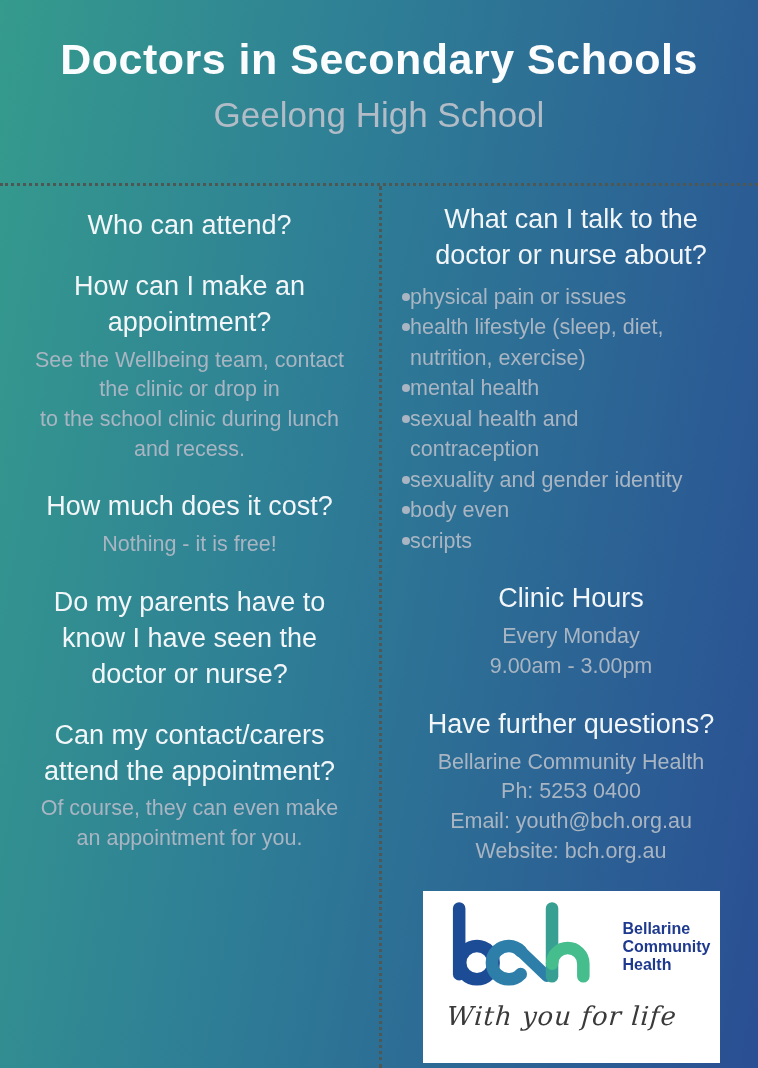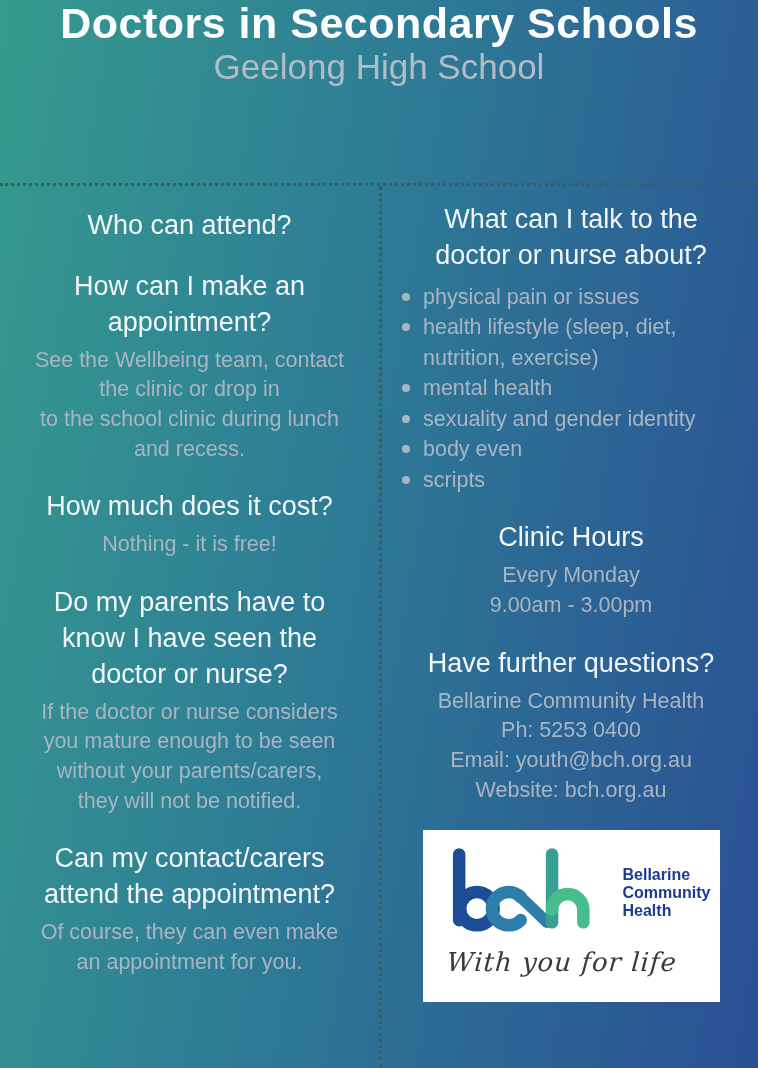--- a/index.html
+++ b/index.html
@@ -8,29 +8,29 @@
 
   .poster {
     width:758px; height:1068px;
     background: linear-gradient(100deg, #359b8d 0%, #2e7d96 42%, #2a4f93 100%);
     display:flex; flex-direction:column;
   }
 
   
   .header {
     height:186px; flex:0 0 186px;
-    text-align:center; 
+    text-align:center; padding-top:36px;
     border-bottom:3px dotted #4d5854;
   }
   .title {
     font-size:43px; font-weight:700; color:#fbfcfd;
     letter-spacing:0.5px; line-height:1.1;
   }
   .subtitle {
-    margin-top:0;
+    margin-top:12px;
     font-size:35px; font-weight:400; color:#b2bcc6;
   }
 
   
   .columns { flex:1 1 auto; display:flex; min-height:0; }
   .col-left {
     width:379px; flex:0 0 379px;
     text-align:center; padding:22px 8px 0 8px;
   }
   .col-right {
@@ -47,37 +47,37 @@
   .body-text {
     margin-top:5px;
     font-size:21.5px; color:#a9b5c2;
     line-height:1.38; white-space:pre-line;
   }
 
   
   .talk-heading { text-align:center; }
   .bullet-list { margin-top:8px; list-style:none; }
   .bullet-item {
-    display:flex; align-items:flex-start; gap:13px;
+    display:flex; align-items:flex-start; 
     font-size:21.5px; color:#a9b5c2; line-height:1.42;
     padding-left:6px;
   }
   .bullet-dot {
     width:8px; height:8px; border-radius:50%;
     background:#a9b5c2; flex:0 0 8px; margin-top:11px;
   }
   .bullet-text { white-space:pre-line; }
   .centered { text-align:center; }
 
   
   .logo-box {
     width:297px; height:172px;
     background:#ffffff;
     margin:16px auto 0 auto;
-    padding:15px 10px 0 18px;
+    padding:8px 10px 0 18px;
   }
   .logo-top { display:flex; align-items:center; }
   .logo-letters { flex:0 0 auto; }
   .org-name {
     margin-left:10px;
     font-size:16px; font-weight:700; color:#1e3a8f;
     line-height:1.15; white-space:pre-line;
   }
   .tagline {
     margin-top:6px; padding-left:6px;
@@ -111,24 +111,20 @@
 and recess.</div>
       </div>
       <div class="section">
         <div class="heading">How much does it cost?</div>
         <div class="body-text">Nothing - it is free!</div>
       </div>
       <div class="section">
         <div class="heading">Do my parents have to
 know I have seen the
 doctor or nurse?</div>
-        <div class="body-text">If the doctor or nurse considers
-you mature enough to be seen
-without your parents/carers,
-they will not be notified.</div>
       </div>
       <div class="section">
         <div class="heading">Can my contact/carers
 attend the appointment?</div>
         <div class="body-text">Of course, they can even make
 an appointment for you.</div>
       </div>
     </div>
 
     <div class="col-right">
@@ -142,20 +138,25 @@
               <span class="bullet-text">physical pain or issues</span>
             </li>
           <li class="bullet-item">
               <span class="bullet-dot"></span>
               <span class="bullet-text">health lifestyle (sleep, diet,
 nutrition, exercise)</span>
             </li>
           <li class="bullet-item">
               <span class="bullet-dot"></span>
               <span class="bullet-text">mental health</span>
+            </li>
+          <li class="bullet-item">
+              <span class="bullet-dot"></span>
+              <span class="bullet-text">sexual health and
+contraception</span>
             </li>
           <li class="bullet-item">
               <span class="bullet-dot"></span>
               <span class="bullet-text">sexuality and gender identity</span>
             </li>
           <li class="bullet-item">
               <span class="bullet-dot"></span>
               <span class="bullet-text">body even</span>
             </li>
           <li class="bullet-item">

